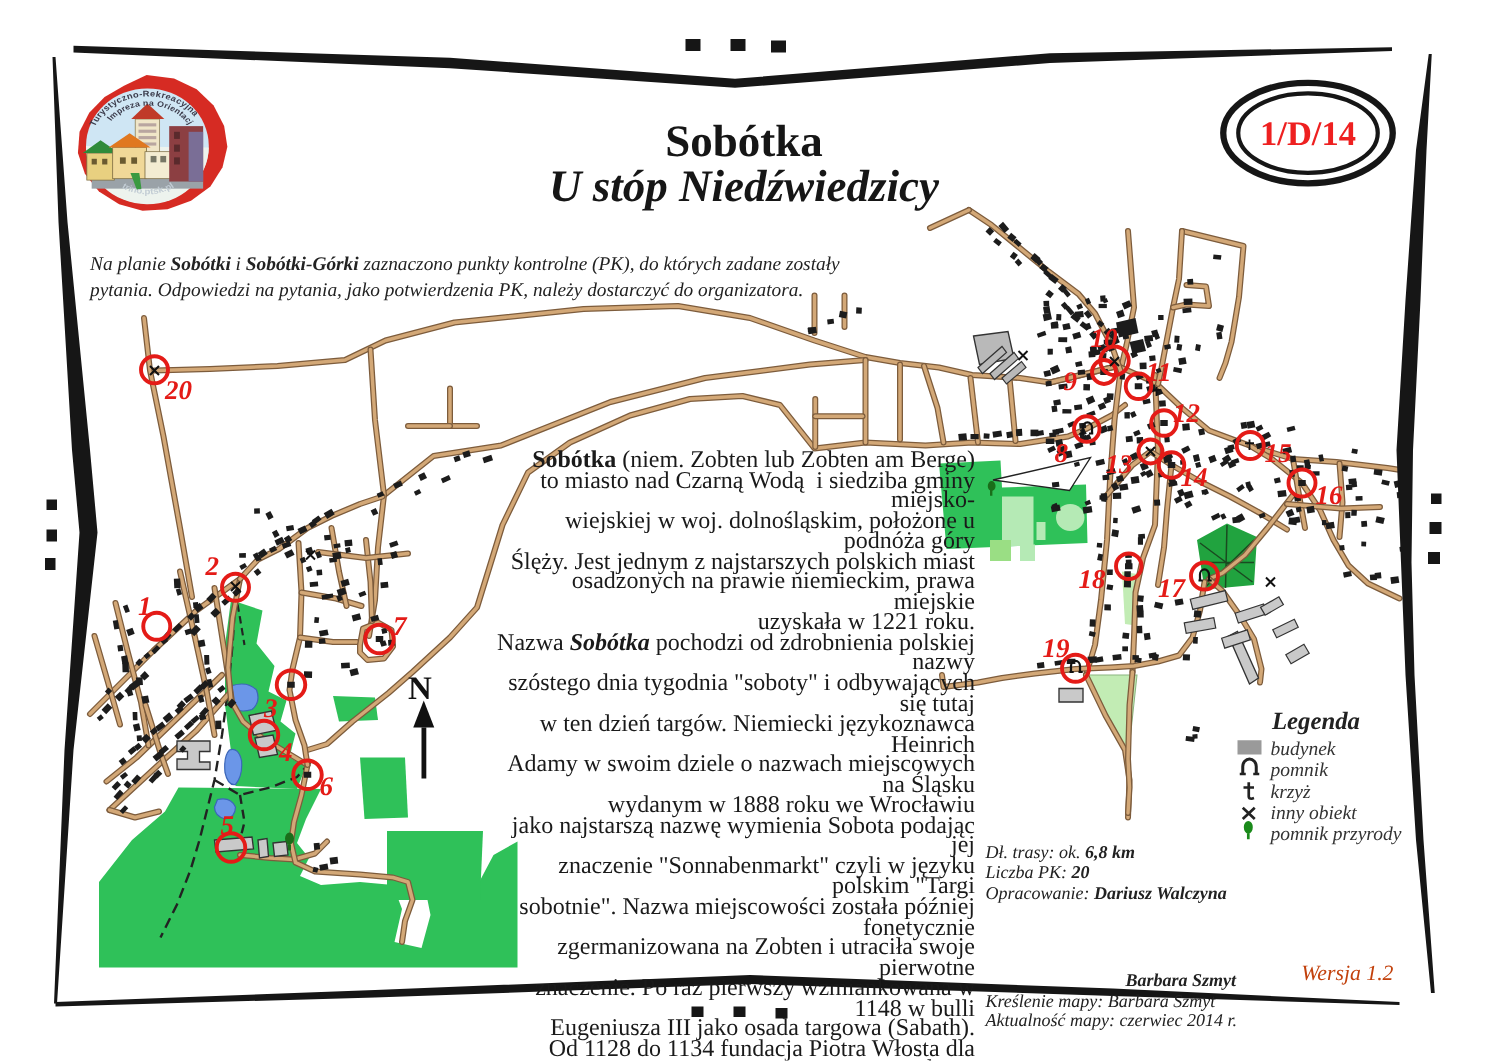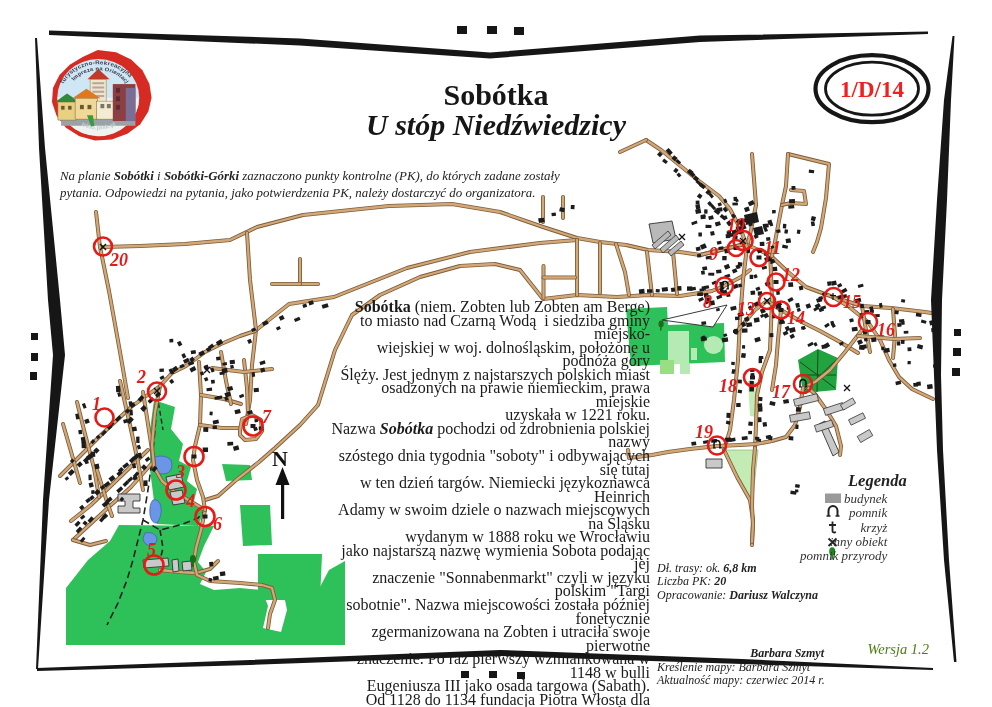--- a/index.html
+++ b/index.html
@@ -1042,18 +1042,18 @@
 
 <div class="t" style="left:657px;top:562px;font-size:12px;font-style:italic;color:#222;line-height:13.4px;">
 Dł. trasy: ok. <b>6,8 km</b><br>
 Liczba PK: <b>20</b><br>
 Opracowanie: <b>Dariusz Walczyna</b><br>
 <span style="display:inline-block;width:167px;text-align:right;margin-top:45px;"><b>Barbara Szmyt</b></span><br>
 Kreślenie mapy: Barbara Szmyt<br>
 Aktualność mapy: czerwiec 2014 r.
 </div>
 
-<div class="t" style="left:829px;top:641px;width:100px;text-align:right;font-size:14.5px;font-style:italic;color:#4d7c0f;">Wersja 1.2</div>
+<div class="t" style="left:829px;top:641px;width:100px;text-align:right;font-size:14.5px;font-style:italic;color:#c2410c;">Wersja 1.2</div>
 
 <div class="t" style="left:824px;top:471px;font-size:16.5px;font-weight:bold;font-style:italic;color:#222;margin-left:24px;">Legenda</div>
 
-<div class="t" style="left:800px;top:492px;font-size:13px;font-style:italic;color:#333;line-height:14.3px;text-align:right;">budynek<br>pomnik<br>krzyż<br>inny obiekt<br>pomnik przyrody</div>
+<div class="t" style="left:847px;top:492px;font-size:13px;font-style:italic;color:#333;line-height:14.3px;">budynek<br>pomnik<br>krzyż<br>inny obiekt<br>pomnik przyrody</div>
 </div>
 
 </body></html>

